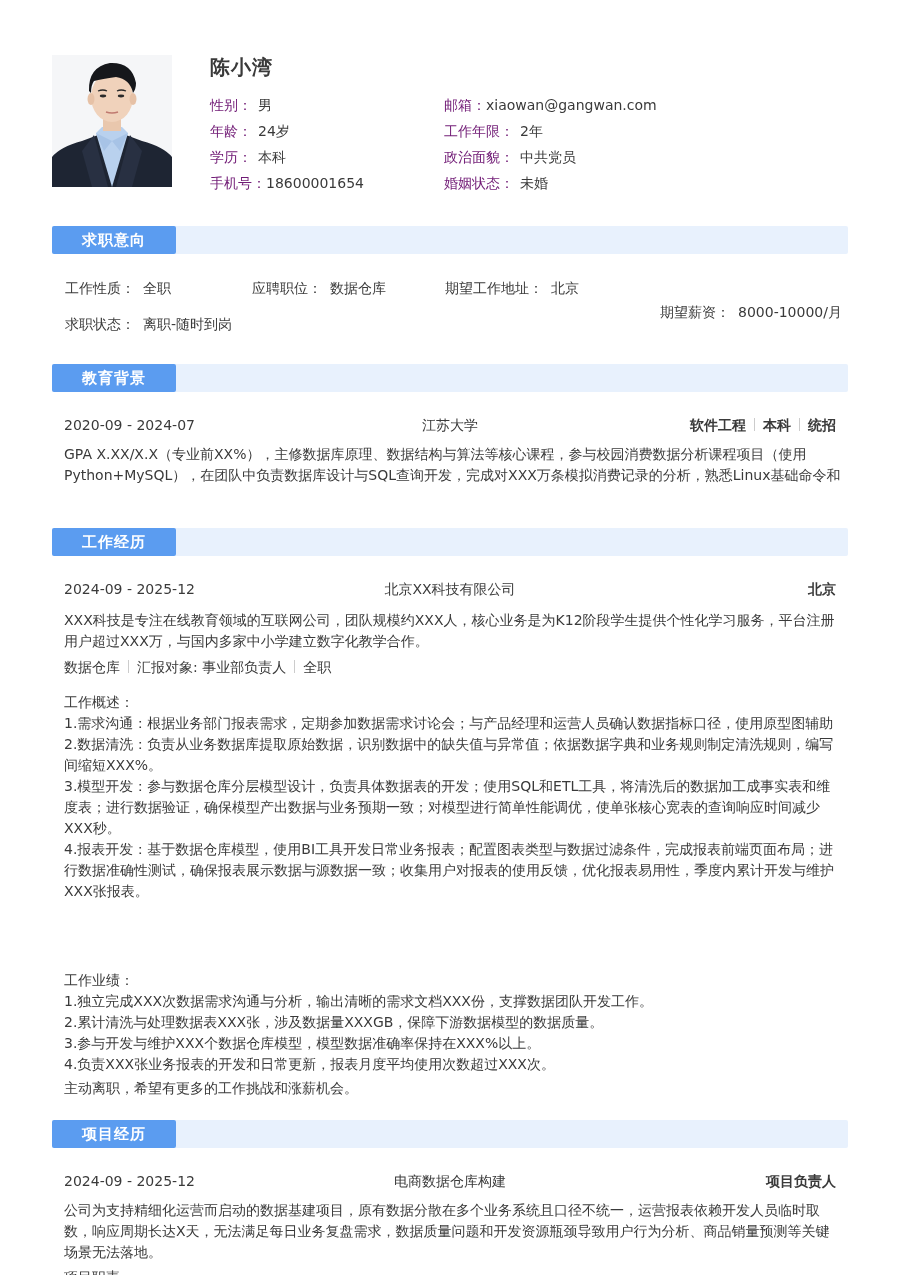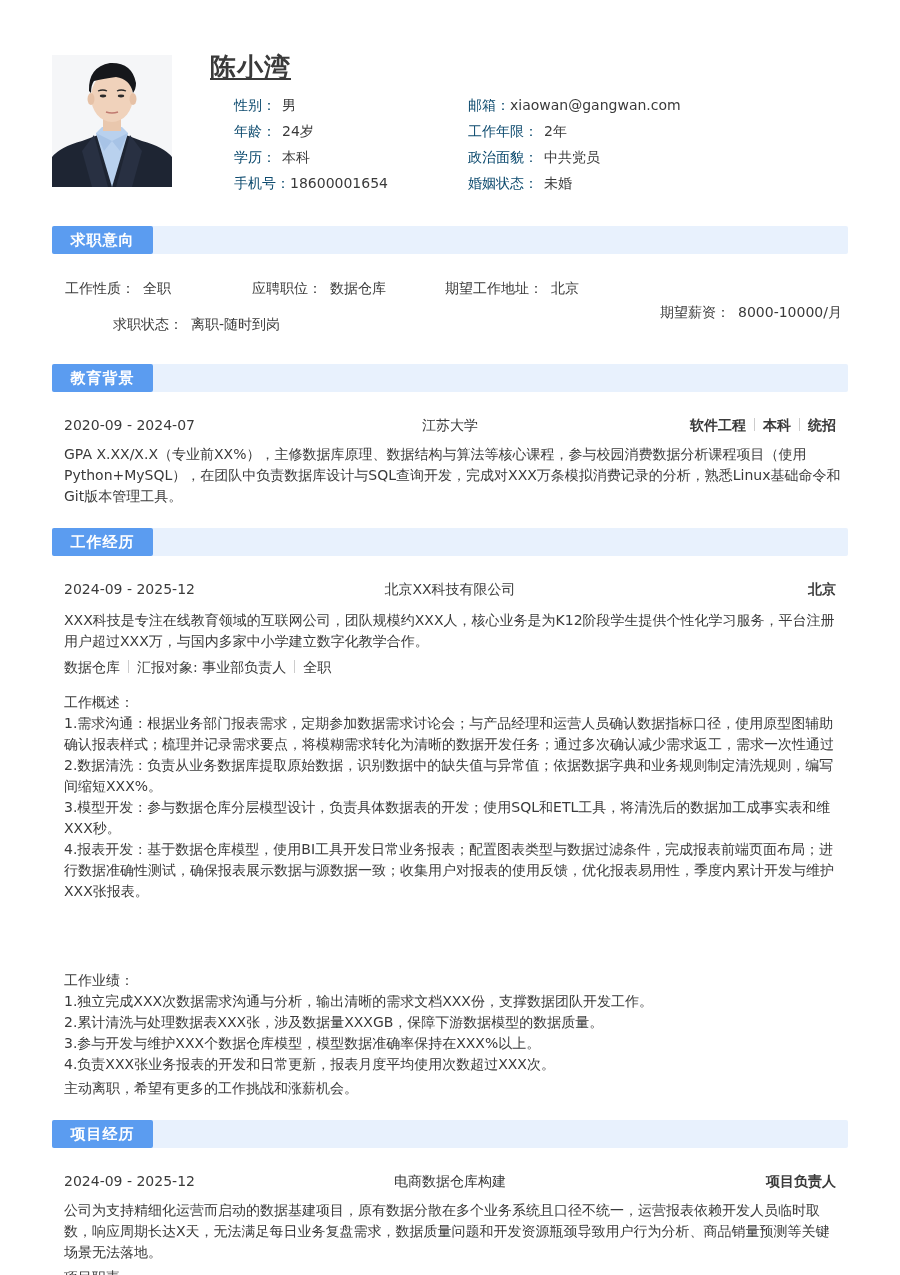--- a/index.html
+++ b/index.html
@@ -2,31 +2,31 @@
 <html><head>
   <meta charset="utf-8">
   <style>
     * { box-sizing: border-box; margin: 0; padding: 0; }
     html, body { width: 900px; height: 1275px; overflow: hidden; background: #ffffff; }
     body { font-family: "DejaVu Sans", "Liberation Sans", sans-serif; color: #333333; font-size: 14px; position: relative; }
 
     .header { position: absolute; left: 52px; top: 50px; width: 800px; height: 140px; }
     .photo { position: absolute; left: 0; top: 5px; width: 120px; height: 132px; background: #f4f6f8; overflow: hidden; }
     .photo svg { display: block; width: 100%; height: 100%; }
-    .name { position: absolute; left: 158px; top: 0; font-size: 26px; font-weight: bold; color: #3a3a3a; letter-spacing: 1px; line-height: 34px; text-decoration: underline; }
+    .name { position: absolute; left: 158px; top: 0; font-size: 20px; font-weight: bold; color: #3a3a3a; letter-spacing: 1px; line-height: 34px; }
     .info-col { position: absolute; top: 42px; }
     .info-col.left { left: 158px; }
     .info-col.right { left: 392px; }
     .info-row { height: 26px; line-height: 26px; font-size: 14px; color: #3a3a3a; white-space: nowrap; }
-    .info-row .lbl { color: #0c4a6e; margin-left: 24px; }
+    .info-row .lbl { color: #701a75; }
     .info-row .val { margin-left: 6px; }
     .info-row .val.tight { margin-left: 0; }
 
     .section-head { position: absolute; left: 52px; width: 796px; height: 28px; background: #e8f1fd; border-radius: 2px; }
-    .section-head .tag { position: absolute; left: 0; top: 0; height: 28px; width: 101px; background: #5b9cf0; color: #ffffff; font-weight: bold; font-size: 15px; line-height: 28px; text-align: center; border-radius: 2px; letter-spacing: 1px; }
+    .section-head .tag { position: absolute; left: 0; top: 0; height: 28px; width: 124px; background: #5b9cf0; color: #ffffff; font-weight: bold; font-size: 15px; line-height: 28px; text-align: center; border-radius: 2px; letter-spacing: 1px; }
 
     .intent-row { position: absolute; left: 65px; width: 780px; height: 20px; line-height: 20px; font-size: 14px; color: #3a3a3a; }
     .intent-item { position: absolute; top: 0; white-space: nowrap; }
     .intent-item .val { margin-left: 8px; }
 
     .entry-head { position: absolute; left: 64px; width: 772px; height: 22px; line-height: 22px; font-size: 14px; color: #3a3a3a; }
     .entry-head .date { position: absolute; left: 0; }
     .entry-head .mid { position: absolute; left: 0; right: 0; text-align: center; }
     .entry-head .right { position: absolute; right: 0; font-weight: bold; }
     .sep { display: inline-block; width: 1px; height: 13px; background: #cccccc; margin: 0 8px; vertical-align: -1px; }
@@ -115,39 +115,38 @@
     <span>应聘职位：</span><span class="val">数据仓库</span>
   </div>
   <div class="intent-item" style="left:380px;">
     <span>期望工作地址：</span><span class="val">北京</span>
   </div>
   <div class="intent-item" style="left:595px;margin-top:24px;">
     <span>期望薪资：</span><span class="val">8000-10000/月</span>
   </div>
 </div>
 <div class="intent-row" style="top:314px;">
-  <div class="intent-item" style="left:0;margin-left:48px;">
+  <div class="intent-item" style="left:0;">
     <span>求职状态：</span><span class="val">离职-随时到岗</span>
   </div>
 </div>
 
 <div class="section-head" style="top:364px;padding-left:30px;">
   <div class="tag">教育背景</div>
 </div>
 <div class="entry-head" style="top:414px;">
   <span class="date">2020-09 - 2024-07</span>
   <span class="mid">江苏大学</span>
   <span class="right">
     <span>软件工程</span><span class="sep"></span><span>本科</span><span class="sep"></span><span>统招</span>
   </span>
 </div>
 <div class="para" style="top:444px;">
   <span class="line">GPA X.XX/X.X（专业前XX%），主修数据库原理、数据结构与算法等核心课程，参与校园消费数据分析课程项目（使用</span>
   <span class="line">Python+MySQL），在团队中负责数据库设计与SQL查询开发，完成对XXX万条模拟消费记录的分析，熟悉Linux基础命令和</span>
-  <span class="line">Git版本管理工具。</span>
 </div>
 
 <div class="section-head" style="top:528px;">
   <div class="tag">工作经历</div>
 </div>
 <div class="entry-head" style="top:578px;">
   <span class="date">2024-09 - 2025-12</span>
   <span class="mid">北京XX科技有限公司</span>
   <span class="right">北京</span>
 </div>
@@ -155,24 +154,24 @@
   <span class="line">XXX科技是专注在线教育领域的互联网公司，团队规模约XXX人，核心业务是为K12阶段学生提供个性化学习服务，平台注册</span>
   <span class="line">用户超过XXX万，与国内多家中小学建立数字化教学合作。</span>
 </div>
 <div class="tags-line" style="top:656px;">
   <span>数据仓库</span><span class="sep"></span><span>汇报对象: 事业部负责人</span><span class="sep"></span><span>全职</span>
 </div>
 
 <div class="para" style="top:692px;">
   <span class="line">工作概述：</span>
   <span class="line">1.需求沟通：根据业务部门报表需求，定期参加数据需求讨论会；与产品经理和运营人员确认数据指标口径，使用原型图辅助</span>
-  <span class="line">确认报表样式；梳理并记录需求要点，将模糊需求转化为清晰的数据开发任务；通过多次确认减少需求返工，需求一次性通过</span>
   <span class="line">2.数据清洗：负责从业务数据库提取原始数据，识别数据中的缺失值与异常值；依据数据字典和业务规则制定清洗规则，编写</span>
   <span class="line">间缩短XXX%。</span>
   <span class="line">3.模型开发：参与数据仓库分层模型设计，负责具体数据表的开发；使用SQL和ETL工具，将清洗后的数据加工成事实表和维</span>
+  <span class="line">度表；进行数据验证，确保模型产出数据与业务预期一致；对模型进行简单性能调优，使单张核心宽表的查询响应时间减少</span>
   <span class="line">XXX秒。</span>
   <span class="line">4.报表开发：基于数据仓库模型，使用BI工具开发日常业务报表；配置图表类型与数据过滤条件，完成报表前端页面布局；进</span>
   <span class="line">行数据准确性测试，确保报表展示数据与源数据一致；收集用户对报表的使用反馈，优化报表易用性，季度内累计开发与维护</span>
   <span class="line">XXX张报表。</span>
 </div>
 
 <div class="para" style="top:970px;">
   <span class="line">工作业绩：</span>
   <span class="line">1.独立完成XXX次数据需求沟通与分析，输出清晰的需求文档XXX份，支撑数据团队开发工作。</span>
   <span class="line">2.累计清洗与处理数据表XXX张，涉及数据量XXXGB，保障下游数据模型的数据质量。</span>

